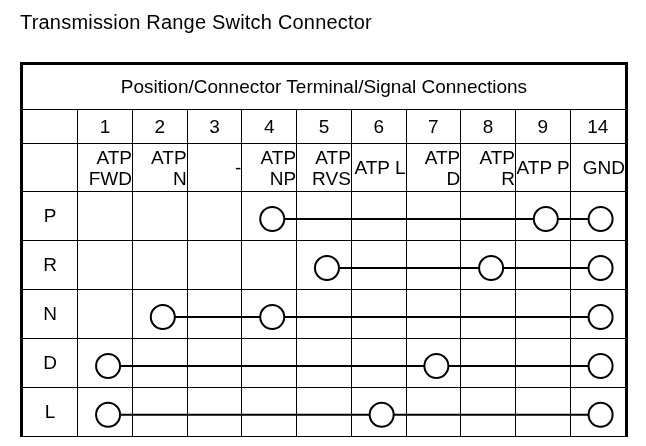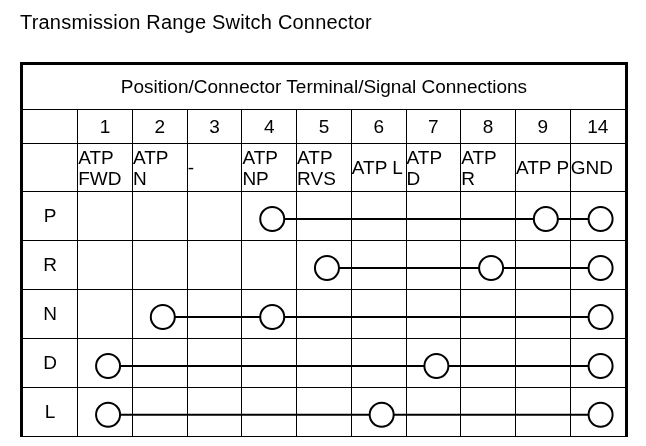--- a/index.html
+++ b/index.html
@@ -80,21 +80,21 @@
     height: 47px;
     font-size: 19px;
     line-height: 21px;
     text-align: left;
     padding-left: 3px;
     white-space: normal;
     word-break: break-word;
   }
   td.sig .sigtext {
     display: block;
-    text-align: left;
+    text-align: right;
   }
   td.sig.dash {
     text-align: center;
     padding-left: 0;
   }
 
   td.rlabel {
     font-size: 21px;
     text-align: left;
     padding-left: 20px;

